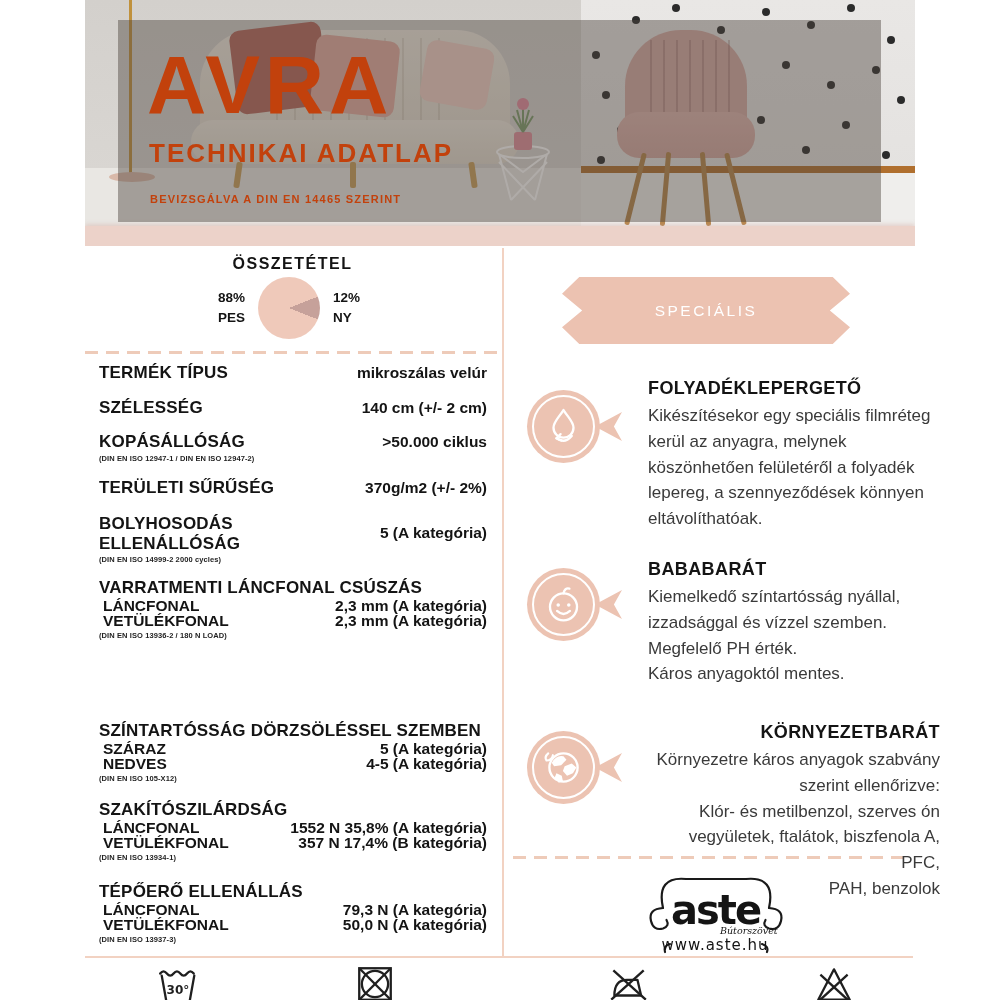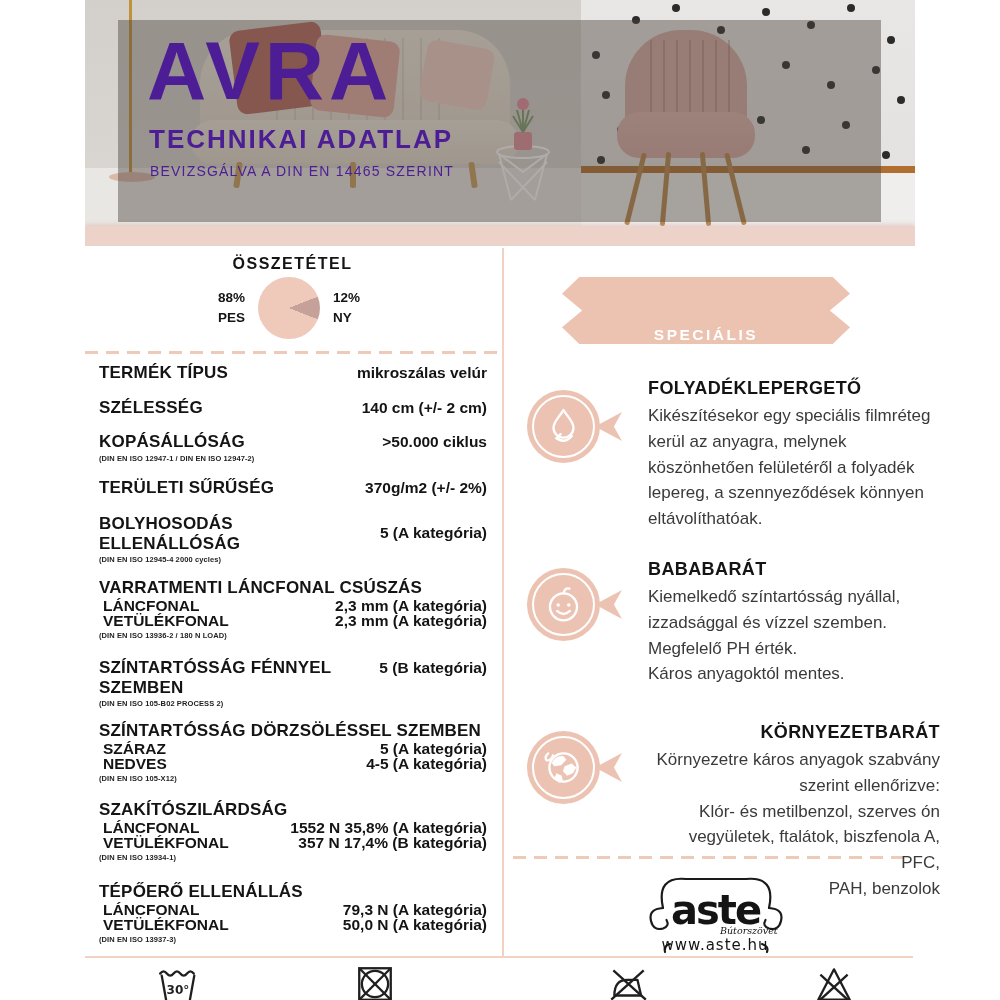--- a/index.html
+++ b/index.html
@@ -38,24 +38,24 @@
   .side-table{position:absolute;left:398px;top:92px;}
   
   .chair-back{position:absolute;left:540px;top:30px;width:122px;height:106px;
      border-radius:56px 56px 10px 10px;background:#d6aba5;}
   .chair-back:after{content:"";position:absolute;inset:10px 14px 0 14px;
      background:repeating-linear-gradient(90deg,transparent 0 11px,rgba(120,80,75,.28) 11px 13px);}
   .chair-seat{position:absolute;left:532px;top:112px;width:138px;height:46px;border-radius:22px;
      background:linear-gradient(180deg,#deb5ae,#d4a8a1);}
   .chair-leg{position:absolute;width:5px;height:74px;background:#b5854a;border-radius:2px;top:152px;}
   .hero-overlay{position:absolute;left:33px;top:20px;width:763px;height:202px;background:rgba(78,68,62,.45);}
-  .hero-titles{position:absolute;left:62px;top:32px;z-index:5;color:#4c1d95;}
+  .hero-titles{position:absolute;left:62px;top:46px;z-index:5;color:#c2410c;}
   .hero-title{font-size:82px;font-weight:800;line-height:.95;letter-spacing:5px;margin:0;}
   .hero-subtitle{font-size:26px;font-weight:800;letter-spacing:2px;margin:14px 0 0 2px;}
-  .hero-tagline{font-size:14px;font-weight:400;letter-spacing:1.2px;margin:8px 0 0 3px;}
+  .hero-tagline{font-size:11px;font-weight:700;letter-spacing:1.2px;margin:24px 0 0 3px;}
 
   
   .vdivider{position:absolute;left:502px;top:248px;width:2px;height:709px;background:#f2d2c2;}
   .hline-bottom{position:absolute;left:85px;top:956px;width:828px;height:2px;background:#f2d2c2;}
   .dashed{position:absolute;height:3px;
      background:repeating-linear-gradient(90deg,#eecbb9 0 13px,transparent 13px 21px);}
   .dash-left{left:85px;top:351px;width:413px;}
   .dash-right{left:513px;top:856px;width:399px;}
 
   
@@ -77,22 +77,22 @@
   .group .sub{position:absolute;left:4px;right:0;}
   .sub .slab{font-size:15.5px;font-weight:800;}
   .sub .val{top:0;}
   .sub1{top:19px;} .sub2{top:34px;}
   .gnote{position:absolute;top:51px;left:0;}
 
   
   .right-col{position:absolute;left:503px;top:0;width:412px;height:1000px;}
   .banner{position:absolute;left:59px;top:277px;width:288px;height:67px;background:#ecc2b1;
      clip-path:polygon(6% 0,94% 0,100% 25%,93% 50%,100% 75%,94% 100%,6% 100%,0 75%,7% 50%,0 25%);
-     color:#fff;text-align:center;font-size:15.5px;font-weight:700;letter-spacing:2.5px;
-     display:flex;flex-direction:column;justify-content:flex-end;gap:3px;}
+     color:#fff;text-align:center;font-size:15.5px;font-weight:400;letter-spacing:2.5px;
+     display:flex;flex-direction:column;justify-content:center;gap:3px;}
   .feature-badge{position:absolute;left:24px;width:73px;height:73px;border-radius:50%;background:#ecc3b2;}
   .feature-badge:before{content:"";position:absolute;inset:5px;border:2.5px solid #fff;border-radius:50%;}
   .badge-tail{position:absolute;left:68px;top:22px;width:27px;height:29px;background:#ecc3b2;
      clip-path:polygon(0 50%,100% 0,70% 50%,100% 100%);}
   .badge-svg{position:absolute;left:13px;top:13px;}
   .feature-text{position:absolute;left:145px;width:292px;}
   .feature-title{font-size:18px;font-weight:800;letter-spacing:.4px;margin:0 0 4px 0;}
   .feature-body{font-size:17px;line-height:1.52;color:#3a3a3a;white-space:pre-line;margin:0;}
   .f1-badge{top:390px;} .f1-text{top:378px;}
   .f2-badge{top:568px;} .f2-text{top:559px;}
@@ -222,42 +222,37 @@
       <div class="val">&gt;50.000 ciklus</div>
     </div>
 
     <div class="srow" style="top:478px;">
       <div class="lab">TERÜLETI SŰRŰSÉG</div>
       <div class="val">370g/m2 (+/- 2%)</div>
     </div>
 
     <div class="srow" style="top:514px;">
       <div class="lab lab-narrow">BOLYHOSODÁS ELLENÁLLÓSÁG</div>
-      <div class="note">(DIN EN ISO 12945-4 2000 cycles)</div>
+      <div class="note">(DIN EN ISO 14999-2 2000 cycles)</div>
       <div class="val" style="top:10px;">5 (A kategória)</div>
     </div>
 
     <div class="srow group" style="top:578px;">
       <div class="lab">VARRATMENTI LÁNCFONAL CSÚSZÁS</div>
       <div class="sub sub1">
         <span class="slab">LÁNCFONAL</span>
         <span class="val">2,3 mm (A kategória)</span>
       </div>
       <div class="sub sub2">
         <span class="slab">VETÜLÉKFONAL</span>
         <span class="val">2,3 mm (A kategória)</span>
       </div>
       <div class="note gnote">(DIN EN ISO 13936-2 / 180 N LOAD)</div>
     </div>
 
-    <div class="srow" style="top:658px;">
-      <div class="lab lab-mid">SZÍNTARTÓSSÁG FÉNNYEL SZEMBEN</div>
-      <div class="note">(DIN EN ISO 105-B02 PROCESS 2)</div>
-      <div class="val">5 (B kategória)</div>
-    </div>
 
     <div class="srow group" style="top:721px;">
       <div class="lab">SZÍNTARTÓSSÁG DÖRZSÖLÉSSEL SZEMBEN</div>
       <div class="sub sub1">
         <span class="slab">SZÁRAZ</span>
         <span class="val">5 (A kategória)</span>
       </div>
       <div class="sub sub2">
         <span class="slab">NEDVES</span>
         <span class="val">4-5 (A kategória)</span>

